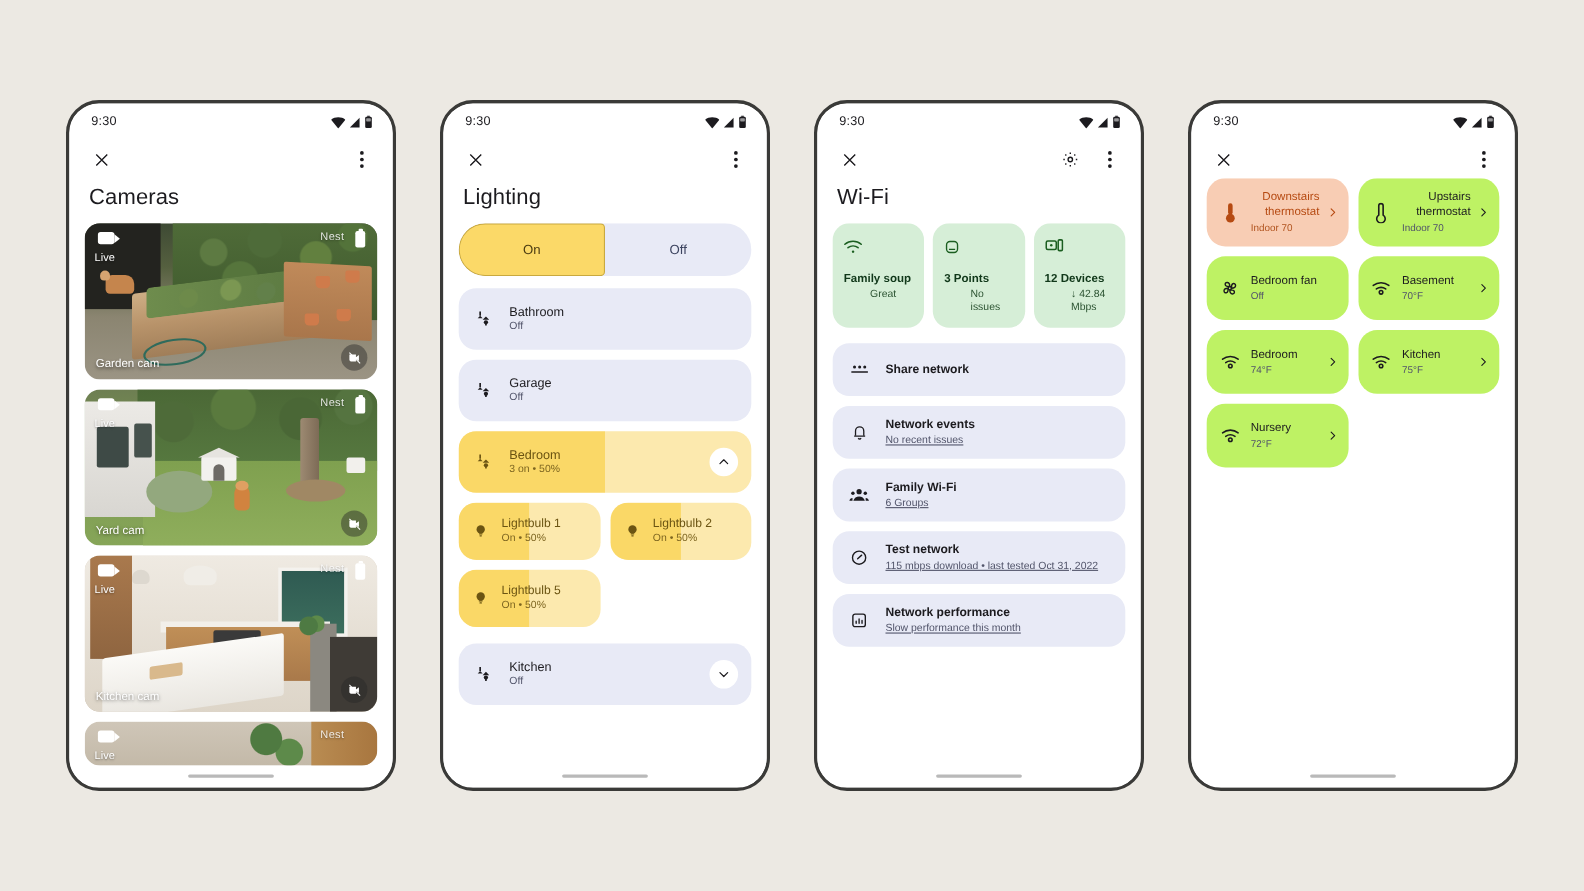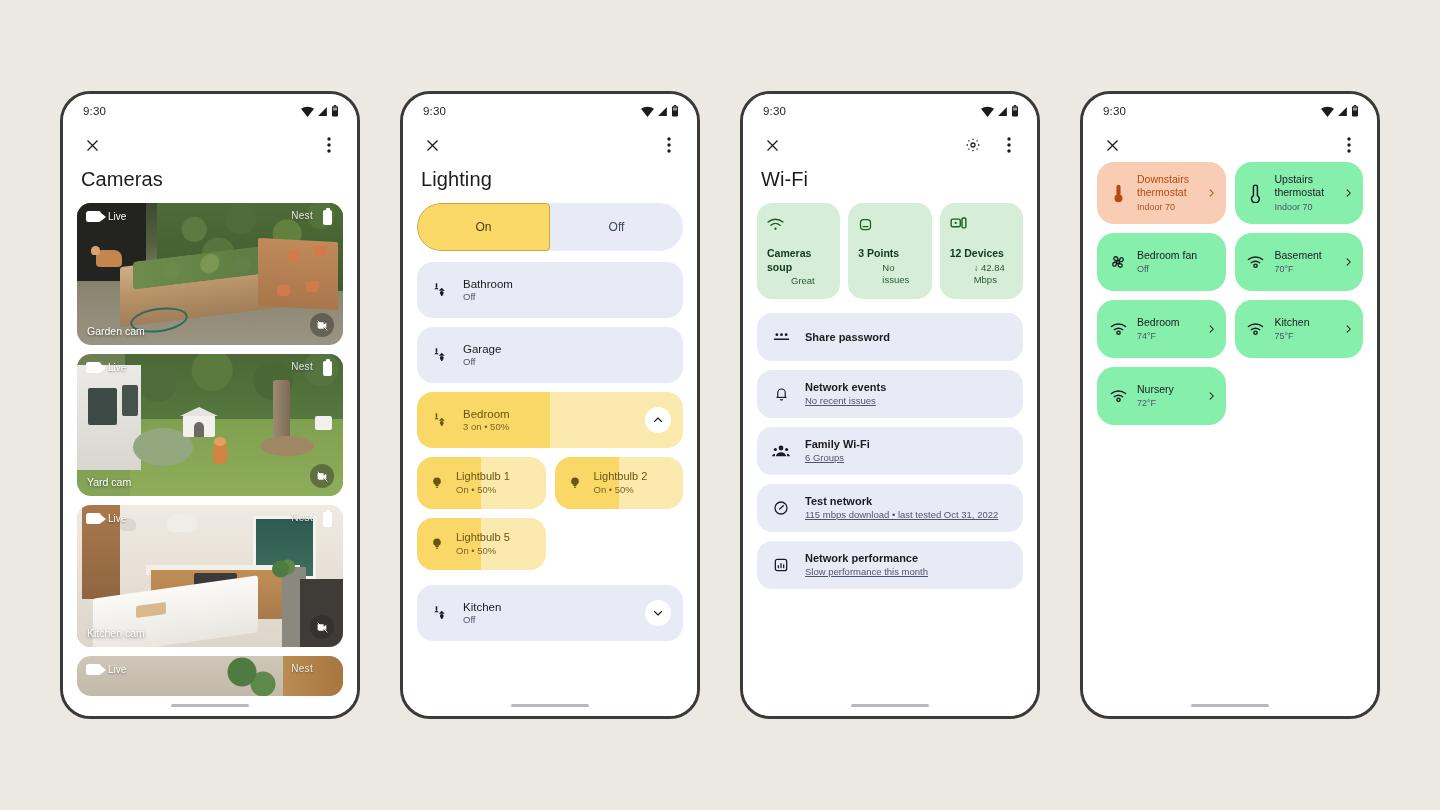--- a/index.html
+++ b/index.html
@@ -97,20 +97,21 @@
     flex: 0 0 auto;
   }
   .cam-tile.short { height: 40px; }
   .cam-img { position: absolute; inset: 0; }
   .cam-live {
     position: absolute; top: 8px; left: 9px;
     display: flex; align-items: flex-end; gap: 7px;
     color: #fff;
     font-size: 10px;
     text-shadow: 0 1px 2px rgba(0,0,0,.45);
+    flex-direction: column;
   }
   .cam-live .vi {
     width: 15px; height: 11px;
     background: #fff;
     border-radius: 2.5px;
     position: relative;
   }
   .cam-live .vi::after {
     content: ""; position: absolute;
     right: -5px; top: 1.5px;
@@ -345,32 +346,32 @@
   }
   .wrow .ic { width: 20px; flex: 0 0 20px; display:flex; align-items:center; justify-content:center; color:#1c1b1f;}
   .wrow .t1 { font-size: 11px; color: #1c1b1f; font-weight: 700; line-height:1.3; }
   .wrow .t2 { font-size: 9.5px; color: #51546a; line-height:1.35; margin-top:1px;text-decoration:underline;}
 
   
   .cgrid { display: flex; flex-wrap: wrap; gap: 9px; }
   .ccard {
     position: relative;
     width: calc(50% - 4.5px);
-    background: #86efac;
+    background: #bef264;
     border-radius: 17px;
     padding: 10px 26px 10px 12px;
     display: flex; align-items: center; gap: 10px;
     min-height: 58px;
     cursor: pointer;
   }
   .ccard.tall { min-height: 62px; }
   .ccard.active { background: #F8CDB4; }
   .ccard .ic { width: 18px; flex: 0 0 18px; display:flex; align-items:center; justify-content:center; color:#1c1b1f;}
   .ccard.active .ic { color: #B64A12; }
-  .ccard .t1 { font-size: 10.5px; color: #1c1b1f; line-height: 1.3; }
+  .ccard .t1 { font-size: 10.5px; color: #1c1b1f; line-height: 1.3; text-align: right; }
   .ccard .t2 { font-size: 9px; color: #51546a; line-height: 1.35; margin-top: 1px; }
   .ccard.active .t1 { color: #B64A12; }
   .ccard.active .t2 { color: #B1541F; }
   .chev {
     position: absolute; right: 9px; top: 50%;
     transform: translateY(-50%);
     color: #1c1b1f;
     display: flex;
   }
   .ccard.active .chev { color: #B64A12; }
@@ -760,21 +761,21 @@
 
         <div class="wifi-cards">
           <div class="wcard">
             <span class="ic">
               <svg width="17" height="13" viewBox="0 0 24 18" fill="none" stroke="currentColor" stroke-width="2" stroke-linecap="round">
                   <path d="M1.5 5.5a16 16 0 0 1 21 0"></path>
                   <path d="M5.5 10a10.5 10.5 0 0 1 13 0"></path>
                   <circle cx="12" cy="15" r="1.6" fill="currentColor" stroke="none"></circle>
                 </svg>
             </span>
-            <div class="t1">Cameras soup</div>
+            <div class="t1">Family soup</div>
             <div class="t2">Great</div>
           </div>
           <div class="wcard">
             <span class="ic">
               <svg width="15" height="15" viewBox="0 0 24 24" fill="none" stroke="currentColor" stroke-width="2">
                   <rect x="4" y="4" width="16" height="16" rx="5"></rect>
                   <path d="M7.5 15.5h9"></path>
                 </svg>
             </span>
             <div class="t1">3 Points</div>
@@ -796,21 +797,21 @@
         <div class="wrow">
           <span class="ic">
             <svg width="17" height="12" viewBox="0 0 22 14" fill="currentColor">
                 <circle cx="5" cy="4" r="1.8"></circle>
                 <circle cx="11" cy="4" r="1.8"></circle>
                 <circle cx="17" cy="4" r="1.8"></circle>
                 <rect x="1" y="9" width="20" height="1.8" rx=".9"></rect>
               </svg>
           </span>
           <span>
-            <span class="t1" style="display:block">Share password</span>
+            <span class="t1" style="display:block">Share network</span>
           </span>
         </div>
 
         <div class="wrow">
           <span class="ic">
             <svg width="15" height="16" viewBox="0 0 24 24" fill="none" stroke="currentColor" stroke-width="1.9">
                 <path d="M6 17V10a6 6 0 0 1 12 0v7"></path>
                 <path d="M4 17.5h16"></path>
                 <path d="M10 20.5a2.2 2.2 0 0 0 4 0"></path>
               </svg>

